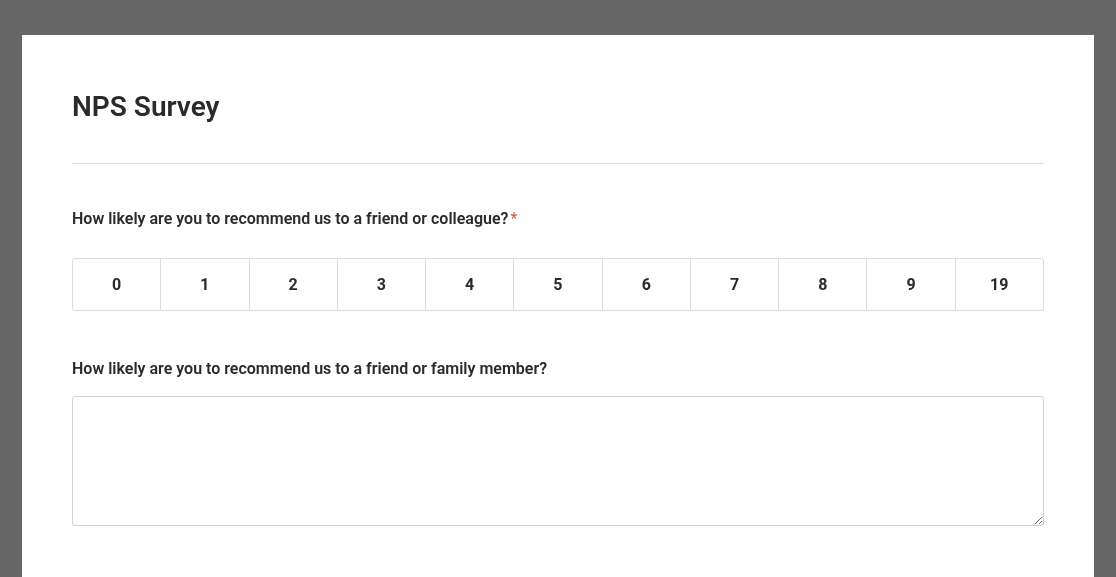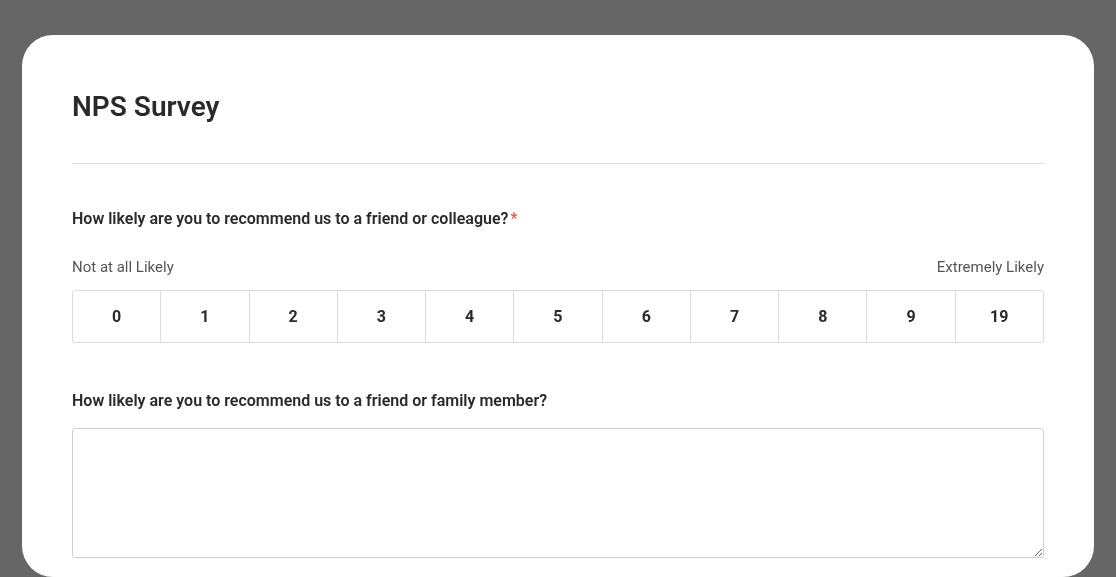--- a/index.html
+++ b/index.html
@@ -16,21 +16,20 @@
       position: relative;
     }
     .page {
       background: #ffffff;
       position: absolute;
       top: 35px;
       left: 22px;
       right: 22px;
       bottom: 0;
       padding: 55px 50px 0 50px;
-      border-radius: 31px;
     }
     .title {
       font-size: 28px;
       font-weight: 600;
       color: #2a2a2a;
       margin-bottom: 40px;
     }
     .hr {
       border: none;
       border-top: 1px solid #e0e0e0;
@@ -105,24 +104,20 @@
 <div class="page">
 
   <h1 class="title">NPS Survey</h1>
 
   <hr class="hr">
 
   <div class="question">
     <span>How likely are you to recommend us to a friend or colleague?</span><span class="required">*</span>
   </div>
 
-  <div class="scale-labels">
-    <span>Not at all Likely</span>
-    <span>Extremely Likely</span>
-  </div>
 
   <div class="scale">
     <div class="scale-btn">0</div>
     <div class="scale-btn">1</div>
     <div class="scale-btn">2</div>
     <div class="scale-btn">3</div>
     <div class="scale-btn">4</div>
     <div class="scale-btn">5</div>
     <div class="scale-btn">6</div>
     <div class="scale-btn">7</div>

